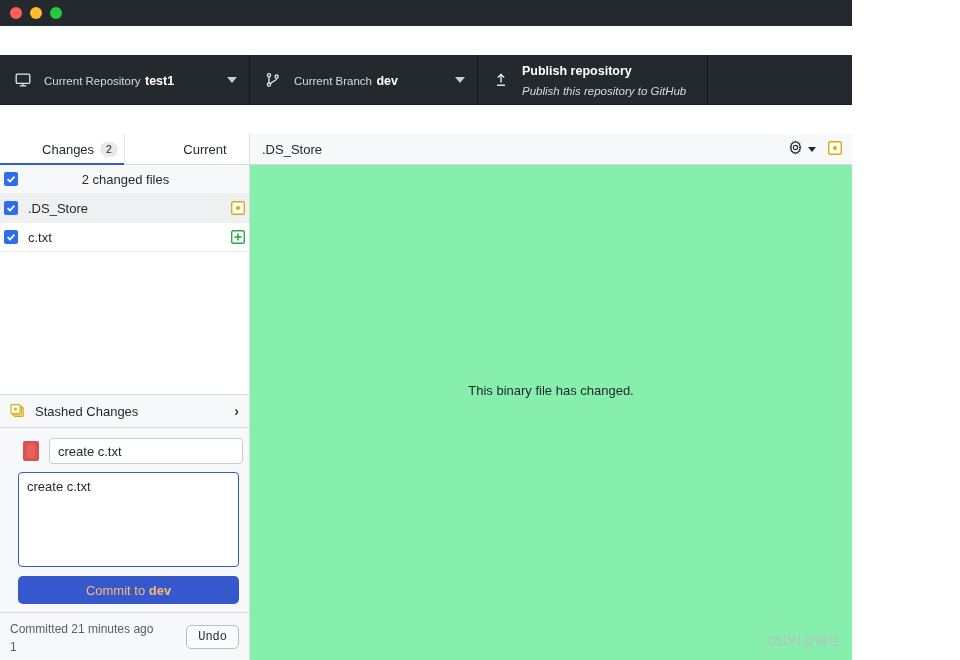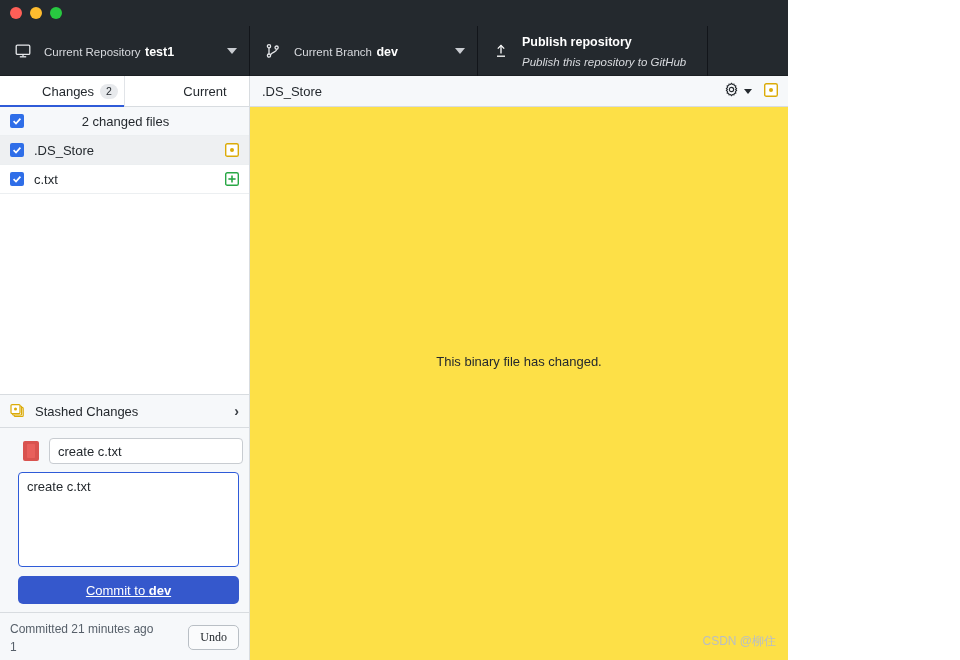--- a/index.html
+++ b/index.html
@@ -2,24 +2,25 @@
 <html><head>
 <meta charset="utf-8">
 <style>
   * { box-sizing: border-box; margin: 0; padding: 0; }
   html, body {
     width: 960px; height: 660px;
     font-family: "Liberation Sans", sans-serif;
     background: #fff; overflow: hidden;
   }
   #app {
-    width: 788px; height: 660px;
+    width: 852px; height: 660px;
     position: relative;
     display: flex; flex-direction: column;
     background: #fff;
+    gap: 29px;
   }
 
   
   .titlebar {
     height: 26px; background: #24292e;
     display: flex; align-items: center;
     padding-left: 10px; flex: 0 0 26px;
   }
   .tl { width: 12px; height: 12px; border-radius: 50%; margin-right: 8px; }
   .tl-red { background: #ff5f57; }
@@ -92,21 +93,21 @@
   }
   .tab-count {
     margin-left: 6px; background: #e7e9ec; color: #24292e;
     font-size: 10.5px; border-radius: 8px; padding: 1px 6px;
     line-height: 13px;
   }
 
   .filelist { flex: 1; min-height: 0; overflow: hidden; background: #fff; }
   .row {
     height: 29px; display: flex; align-items: center;
-    padding: 0 10px; font-size: 13px; color: #24292e;
+    padding: 0 4px; font-size: 13px; color: #24292e;
     border-bottom: 1px solid #eceff1;
   }
   .row-header { background: #f6f8fa; justify-content: flex-start; }
   .row-header .hdr-text { flex: 1; text-align: center; padding-right: 22px; }
   .row-alt { background: #eef0f2; }
   .cb {
     width: 14px; height: 14px; flex: 0 0 14px;
     background: #2f6ee8; border-radius: 2px;
     display: flex; align-items: center; justify-content: center;
     margin-right: 10px;
@@ -151,35 +152,35 @@
   .desc-area {
     width: 100%; height: 95px; resize: none;
     border: 1px solid #2f5bd8; border-radius: 4px;
     background: #fff; font-family: "Liberation Sans", sans-serif;
     font-size: 13px; color: #24292e; padding: 6px 8px;
     outline: none; display: block;
   }
   .commit-btn {
     margin-top: 9px; width: 100%; height: 28px;
     background: #3558cc; border: none; border-radius: 5px;
-    color: #ffffff; font-size: 13px;
-    font-family: "Liberation Sans", sans-serif; cursor: pointer; text-decoration: underline;
+    color: #fdba74; font-size: 13px;
+    font-family: "Liberation Sans", sans-serif; cursor: pointer;
   }
   .commit-btn b { font-weight: bold; }
 
   .footer {
     flex: 0 0 auto; border-top: 1px solid #d8dce0;
     background: #f6f8fa; padding: 8px 10px 4px 10px;
     display: flex; align-items: flex-start;
   }
   .footer-text { flex: 1; font-size: 12px; color: #57606a; line-height: 1.45; }
   .undo-btn {
     background: #fafbfc; border: 1px solid #b9bfc5; border-radius: 5px;
     font-size: 12px; color: #24292e; padding: 4px 11px;
-    font-family: Liberation Serif, serif; cursor: pointer;
+    font-family: Liberation Mono, monospace; cursor: pointer;
     margin-top: 4px;
   }
 
   
   .main { flex: 1; display: flex; flex-direction: column; min-width: 0; background: #fff; }
   .diff-header {
     height: 31px; flex: 0 0 31px;
     display: flex; align-items: center;
     padding: 0 10px 0 12px;
     border-bottom: 1px solid #d8dce0; background: #f6f8fa;
@@ -189,21 +190,21 @@
   .gear-wrap { display: flex; align-items: center; margin-right: 12px; }
   .gear-caret {
     width: 0; height: 0; margin-left: 5px;
     border-left: 4px solid transparent;
     border-right: 4px solid transparent;
     border-top: 5px solid #24292e;
   }
   .diff-body {
     flex: 1; display: flex; flex-direction: column;
     align-items: center; justify-content: center;
-    background: #fde047; padding-bottom: 20px;
+    background: #86efac; padding-bottom: 20px;
   }
   .binary-msg { font-size: 13px; color: #24292e; margin-bottom: 24px; }
   .open-link {
     font-size: 13px; color: #2f63d8; text-decoration: none; cursor: pointer;
   }
 
   .watermark {
     position: absolute; right: 12px; bottom: 10px;
     font-size: 12px; color: #b9bec4;
     font-family: "Liberation Sans", sans-serif;

